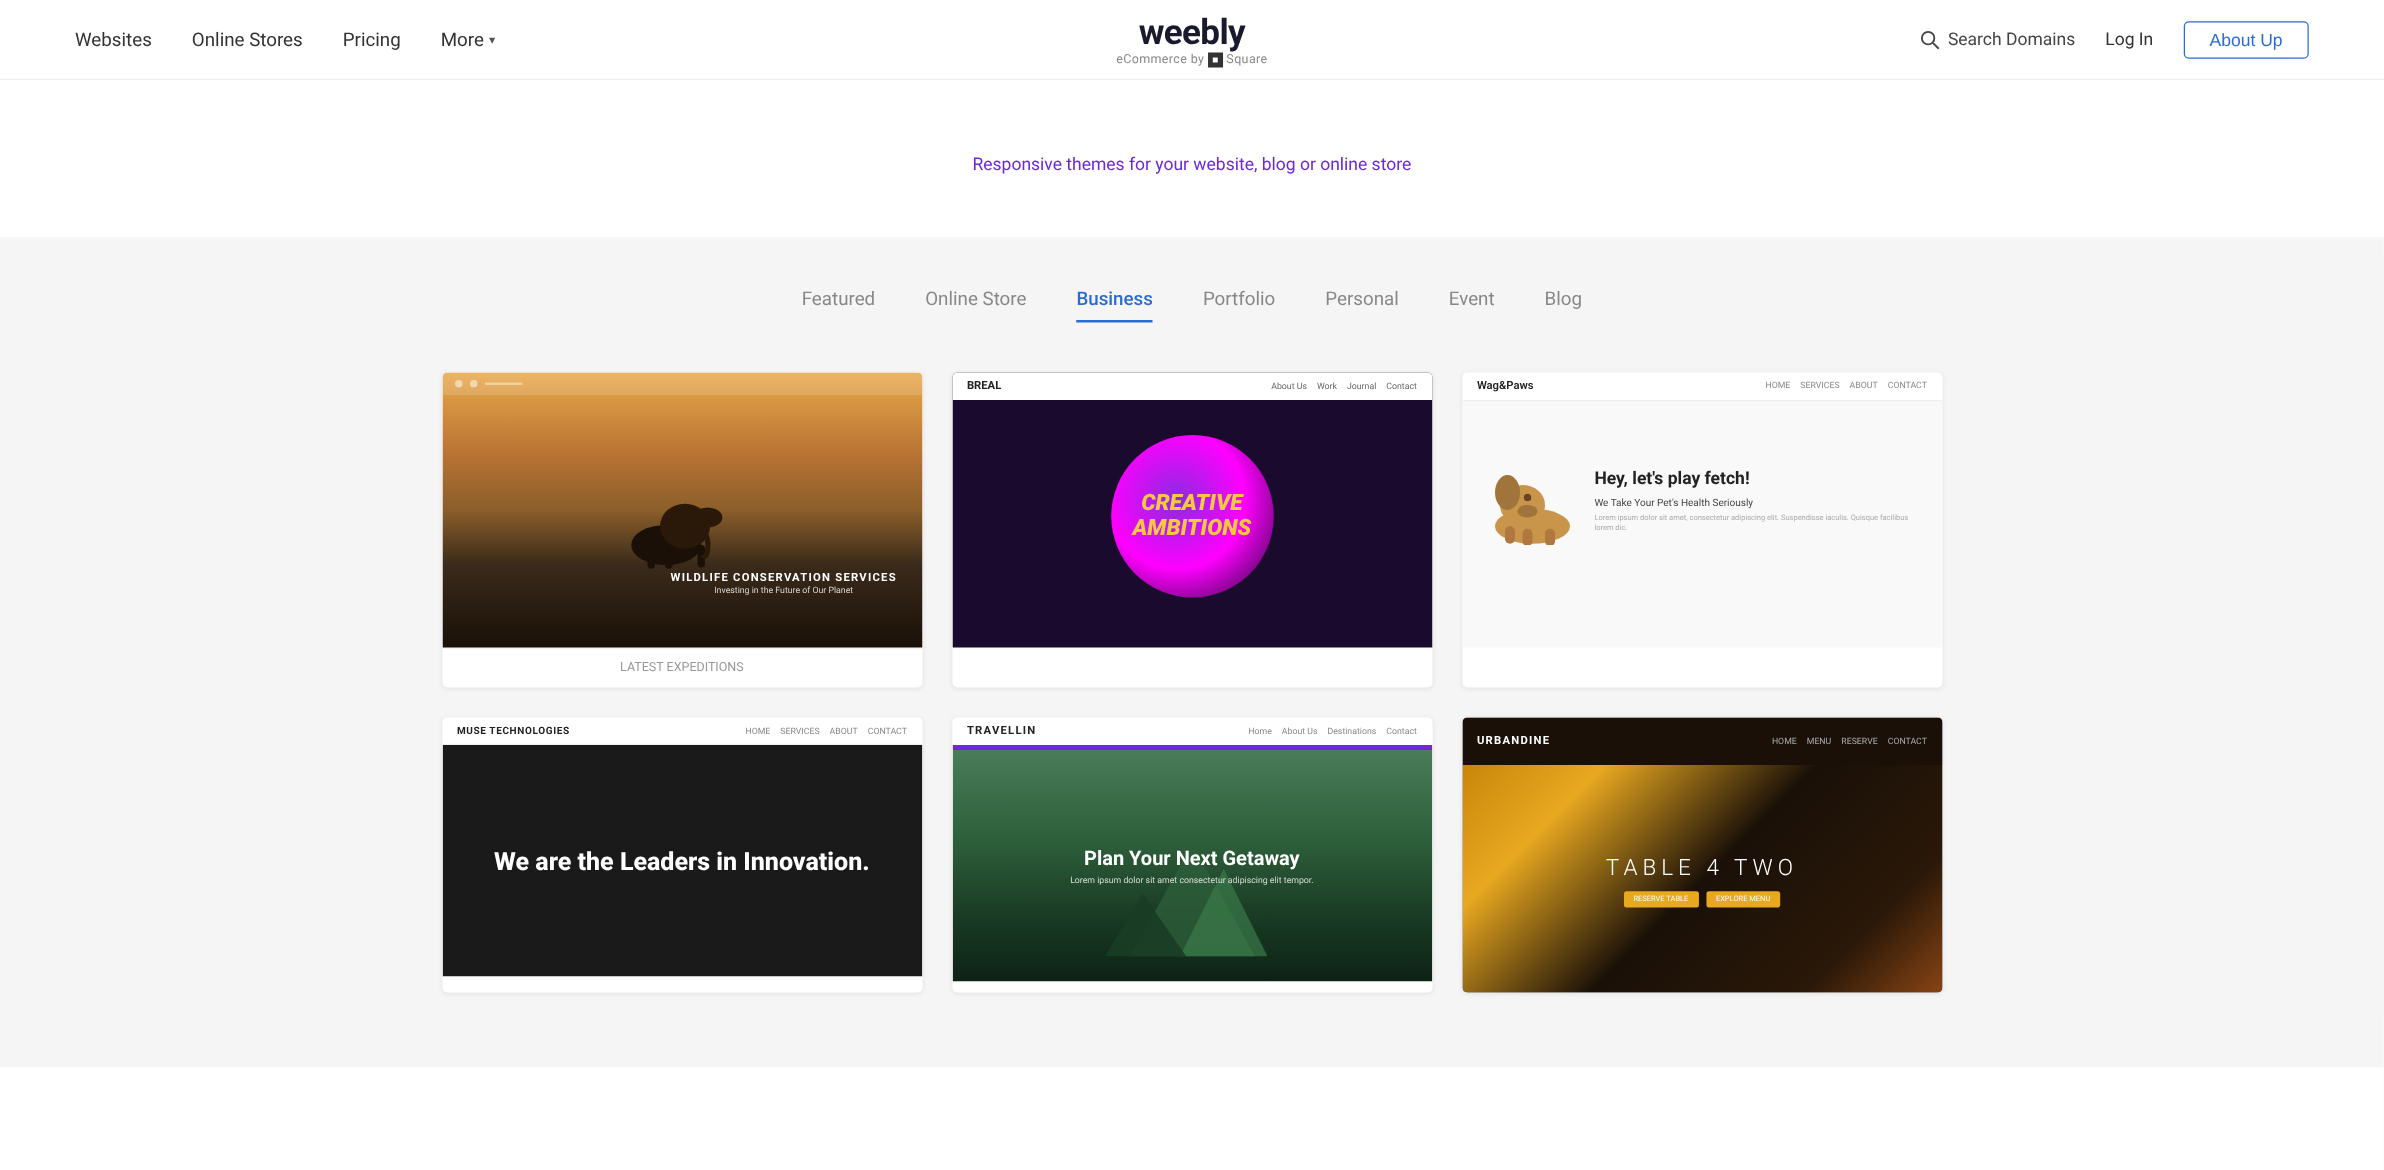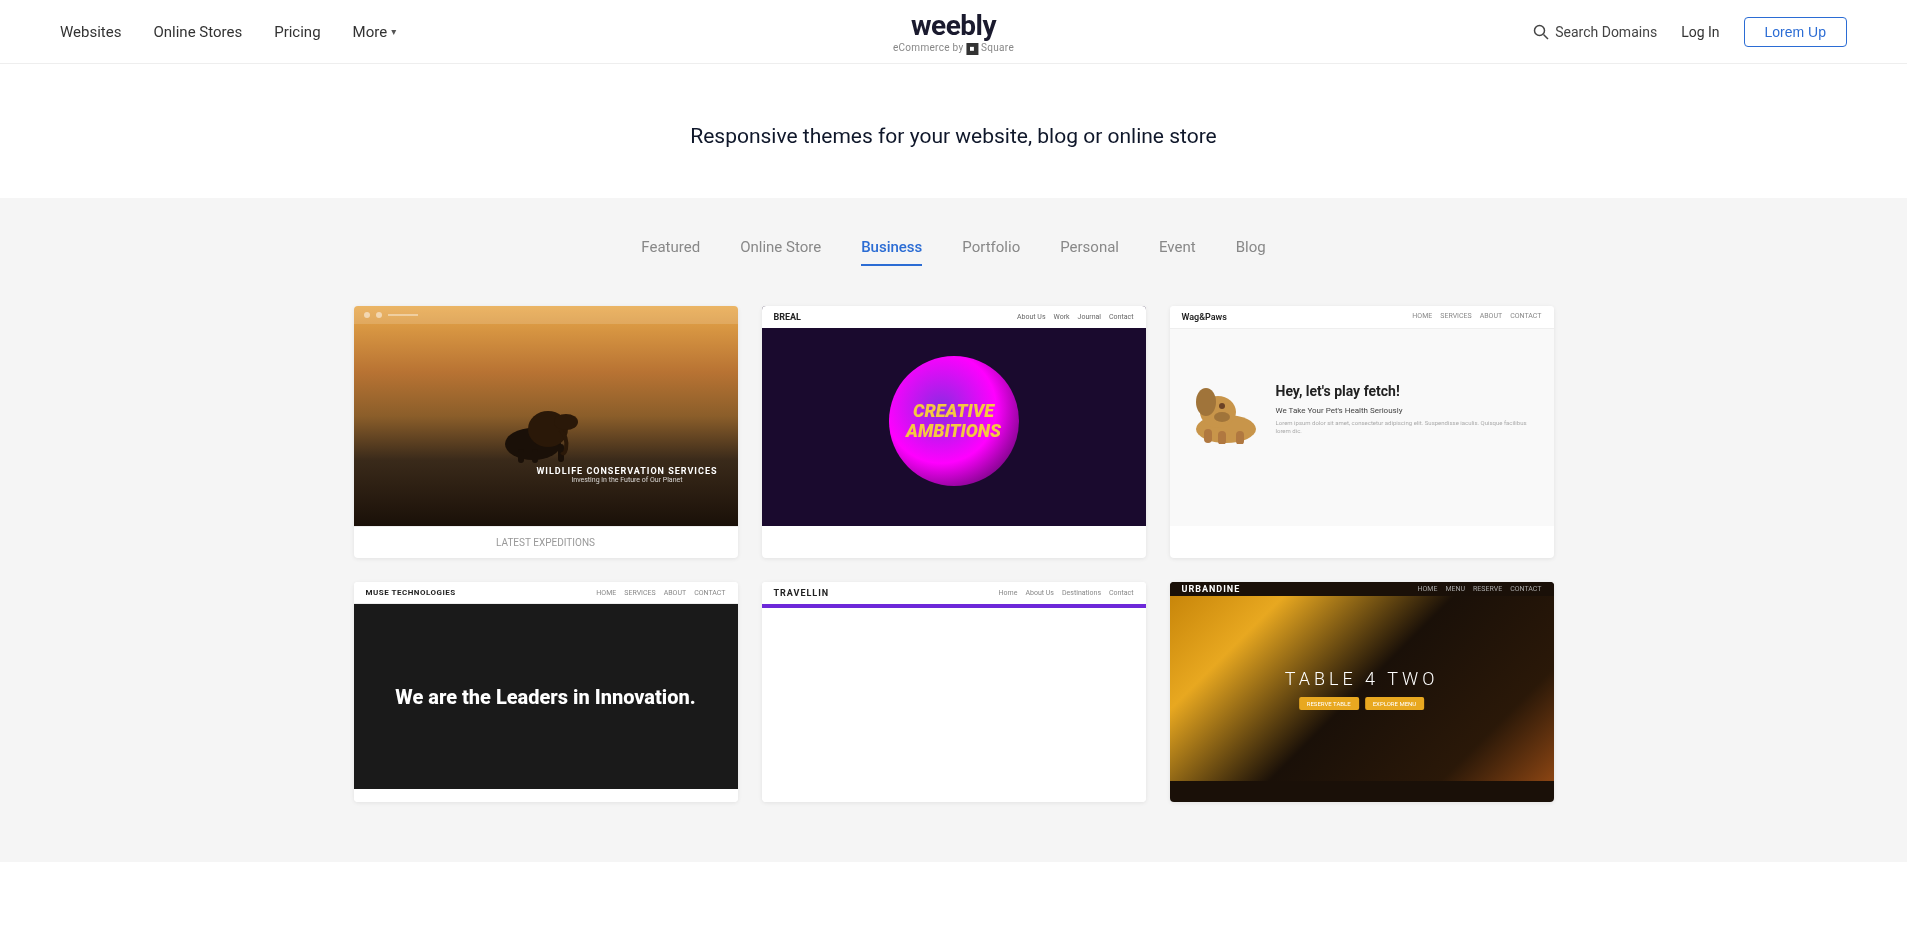--- a/index.html
+++ b/index.html
@@ -103,22 +103,22 @@
       padding: 60px 20px 50px;
       background: #fff;
     }
     .hero h1 {
       font-size: 52px;
       font-weight: 700;
       color: #1a1a2e;
       margin-bottom: 16px;
     }
     .hero p {
-      font-size: 21px;
-      color: #0f172a;
+      font-size: 14px;
+      color: #6d28d9;
     }
 
     
     .themes-section {
       background: #f5f5f5;
       padding: 40px 60px 60px;
       min-height: 600px;
     }
 
     .tabs-container {
@@ -371,21 +371,21 @@
 
     
     .theme-urban {
       background: #1a1008;
       position: relative;
     }
     .urban-bar {
       display: flex;
       align-items: center;
       justify-content: space-between;
-      padding: 2px 12px;
+      padding: 14px 12px;
       background: #1a1008;
     }
     .urban-logo { font-size: 9px; font-weight: 700; color: #fff; letter-spacing: 1px; }
     .urban-nav { display: flex; gap: 8px; }
     .urban-nav span { font-size: 7px; color: #aaa; }
     .urban-content {
       height: 185px;
       position: relative;
       overflow: hidden;
     }
@@ -448,21 +448,21 @@
 
   <div class="nav-right">
     <div class="search-area">
       <svg class="search-icon-svg" viewBox="0 0 16 16" fill="none" stroke="#444" stroke-width="1.5">
         <circle cx="6.5" cy="6.5" r="5"></circle>
         <line x1="10.5" y1="10.5" x2="15" y2="15"></line>
       </svg>
       <span>Search Domains</span>
     </div>
     <a class="login-btn">Log In</a>
-    <button class="signup-btn">Lorem Up</button>
+    <button class="signup-btn">About Up</button>
   </div>
 </header>
 
 <section class="hero">
   <p>Responsive themes for your website, blog or online store</p>
 </section>
 
 <section class="themes-section">
   <div class="tabs-container">
     <a class="tab-item">Featured</a>
@@ -575,20 +575,31 @@
       <div class="theme-preview theme-travel">
         <div class="travel-bar">
           <span class="travel-logo">TRAVELLIN</span>
           <div class="travel-nav">
             <span>Home</span>
             <span>About Us</span>
             <span>Destinations</span>
             <span>Contact</span>
           </div>
         </div>
+        <div class="travel-content">
+          <svg class="travel-mountain" viewBox="0 0 140 120">
+            <polygon points="70,10 20,100 120,100" fill="#2d5e3a" opacity="0.8"></polygon>
+            <polygon points="95,30 60,100 130,100" fill="#3a7a4a" opacity="0.7"></polygon>
+            <polygon points="30,50 0,100 65,100" fill="#1a3d25" opacity="0.9"></polygon>
+          </svg>
+          <div class="travel-overlay-text">
+            <div class="main">Plan Your Next Getaway</div>
+            <div class="sub">Lorem ipsum dolor sit amet consectetur adipiscing elit tempor.</div>
+          </div>
+        </div>
       </div>
     </div>
 
     <div class="theme-card">
       <div class="theme-preview theme-urban">
         <div class="urban-bar">
           <span class="urban-logo">URBANDINE</span>
           <div class="urban-nav">
             <span>HOME</span>
             <span>MENU</span>

